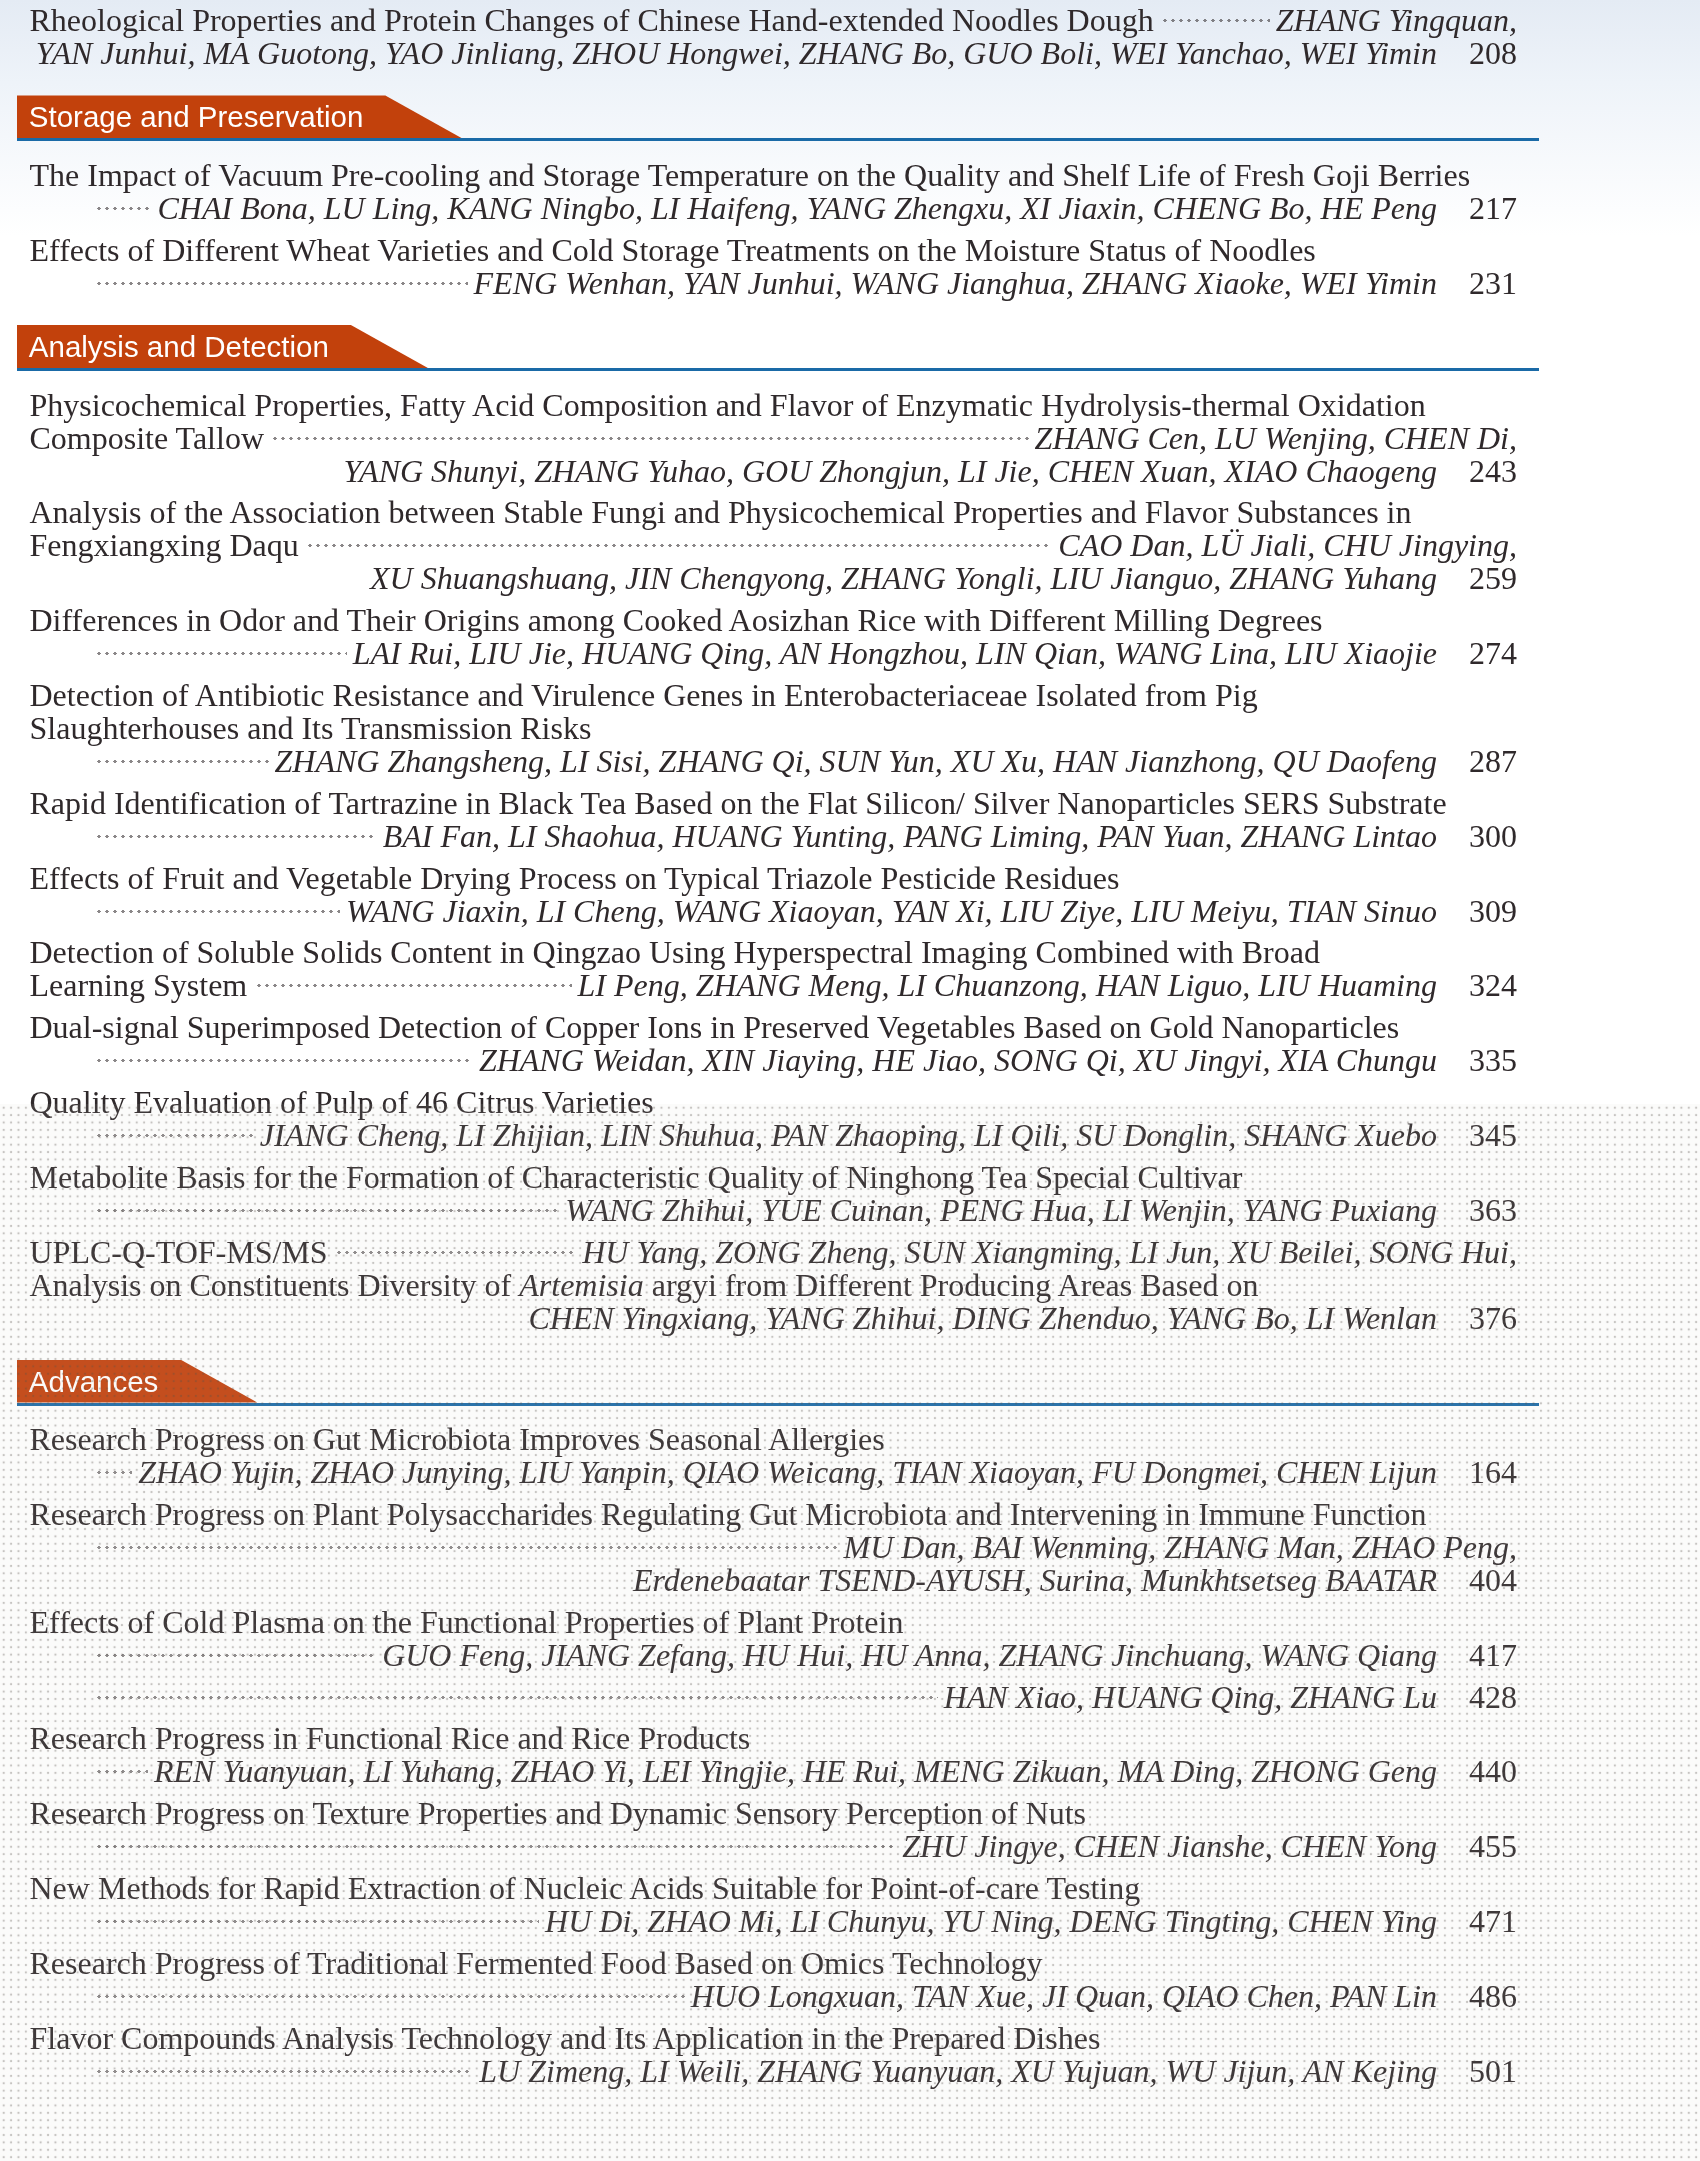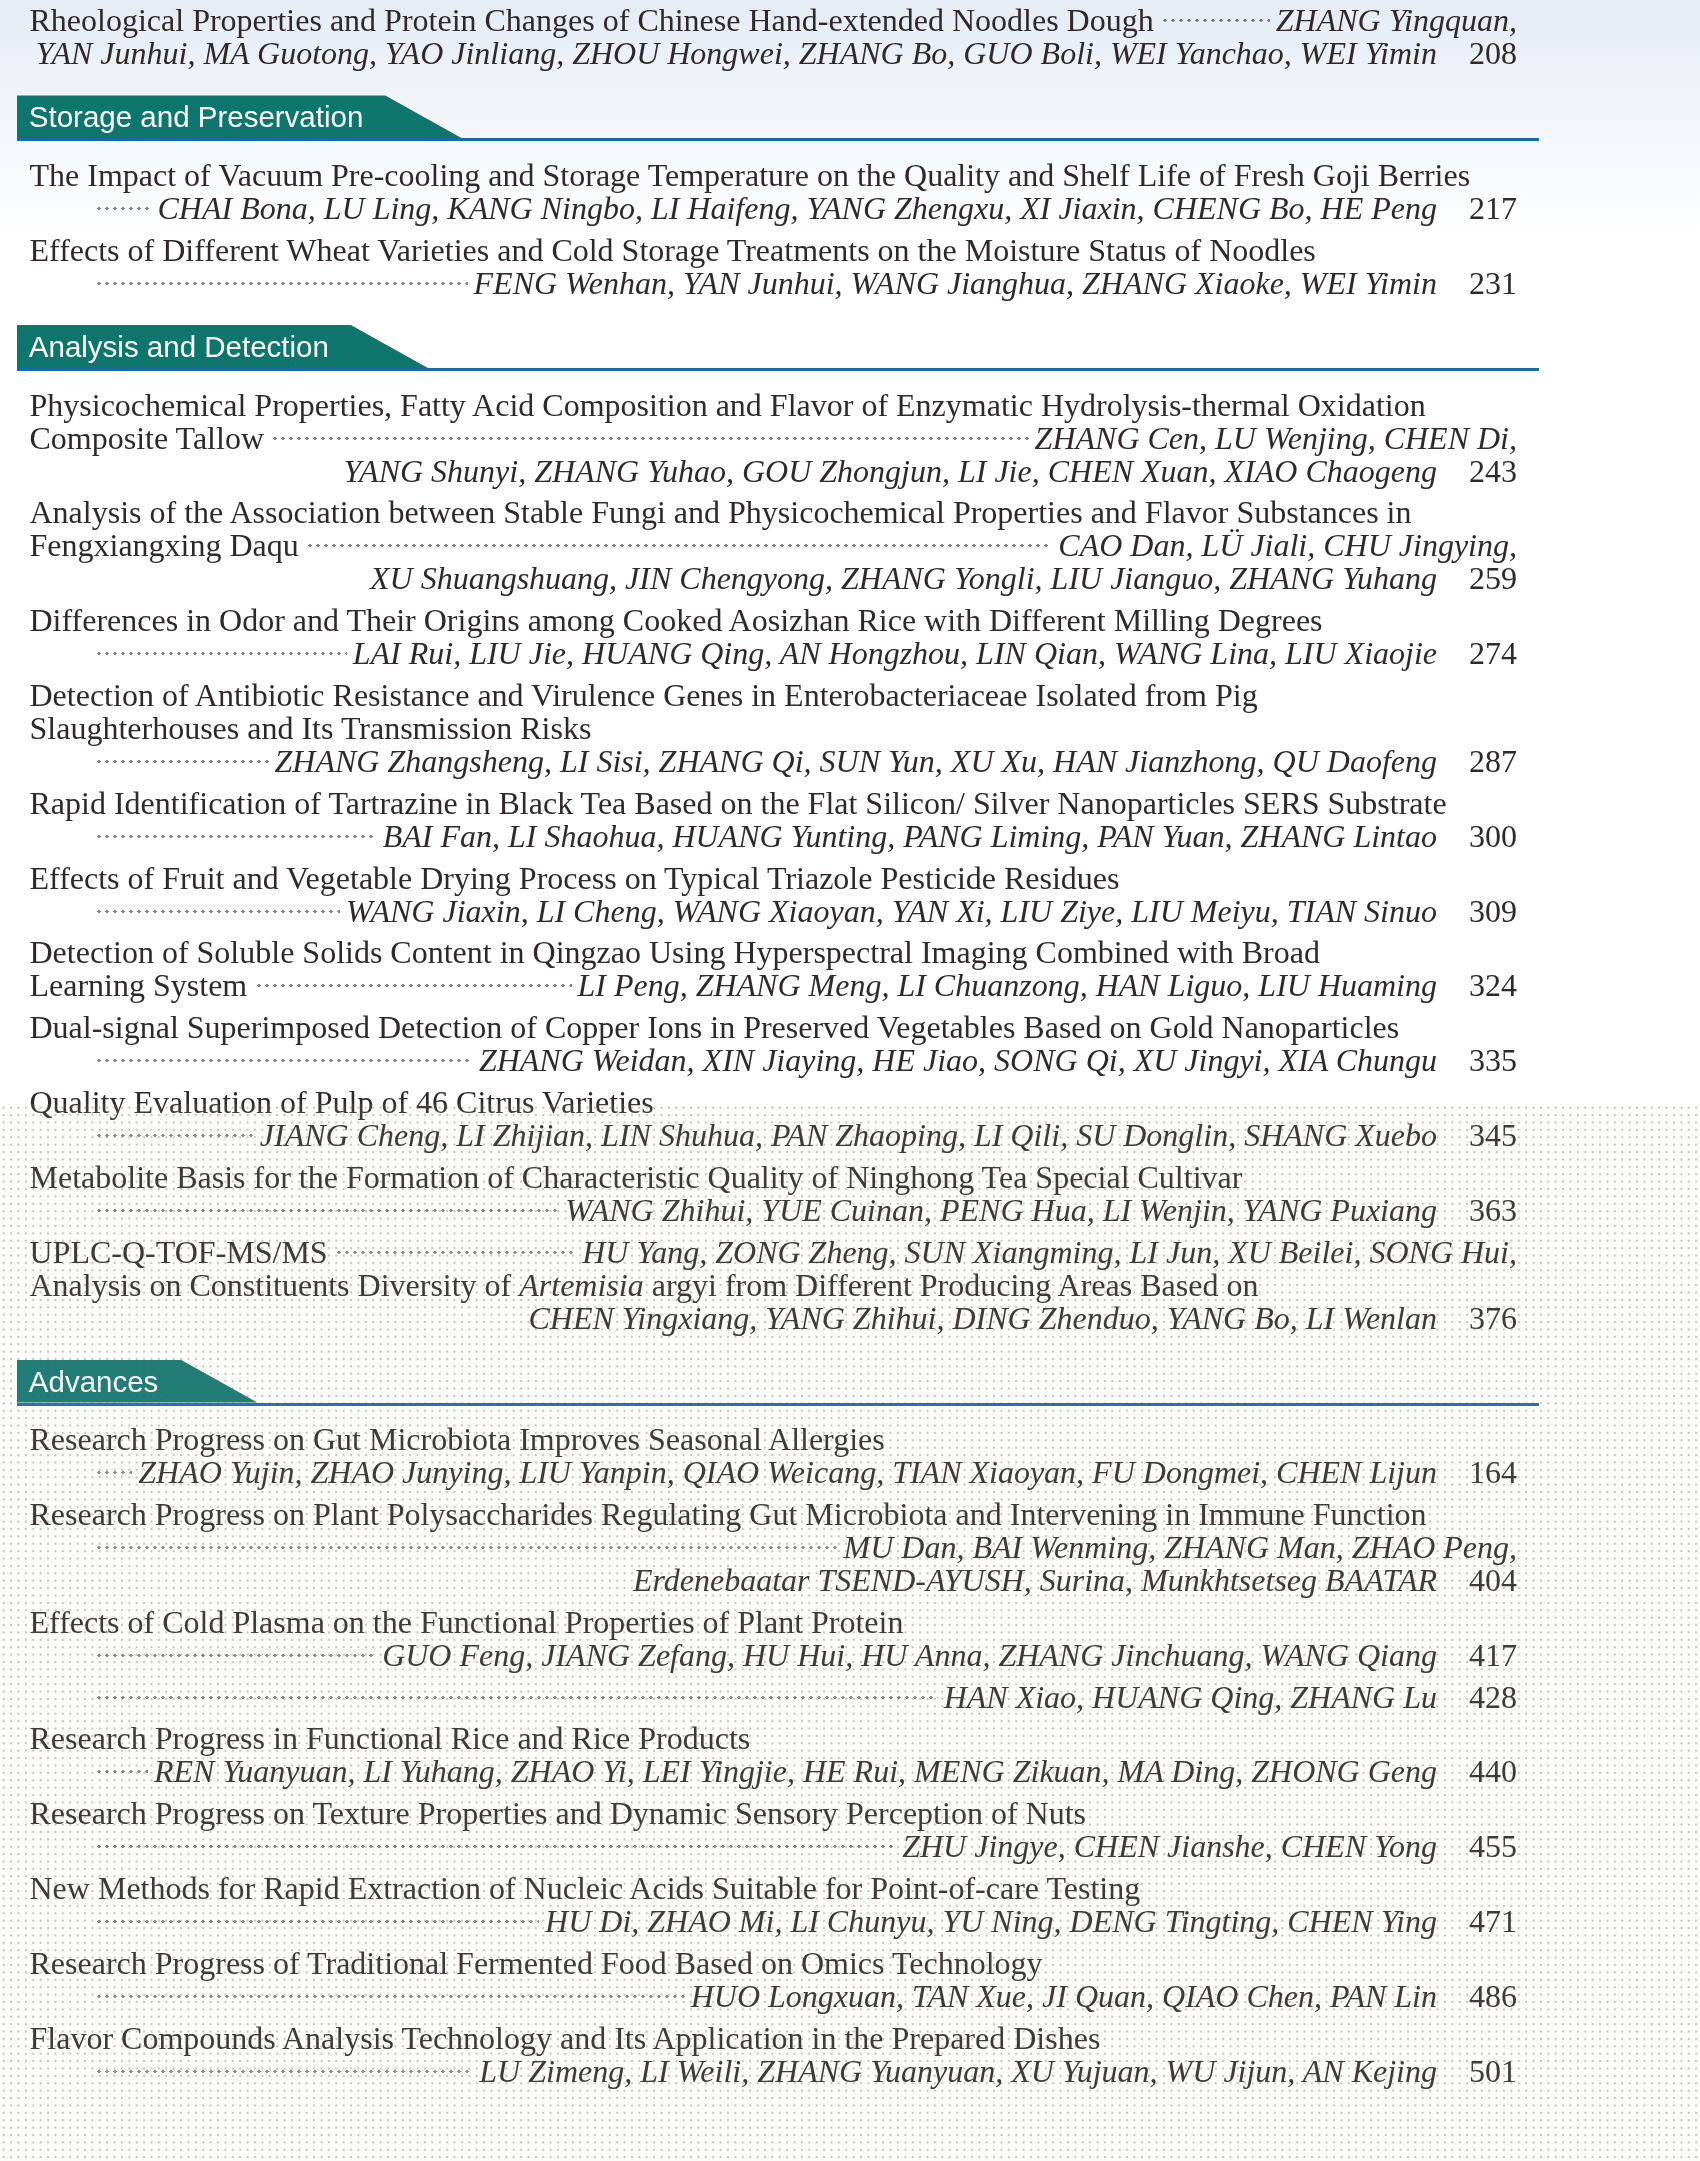--- a/index.html
+++ b/index.html
@@ -39,21 +39,21 @@
   }
   .pg{min-width:80px;text-align:right;font-style:normal;}
   .entry{margin-bottom:8.8px;}
   .section-head{
     margin:25px 0 17.7px 0;
     border-bottom:3.7px solid #1a6aa7;
   }
   .banner{
     display:inline-block;height:43px;line-height:43px;
     padding:0 99px 0 11.8px;
-    background:#0f766e;color:#ffffff;
+    background:#c2410c;color:#ffffff;
     font-family:"Liberation Sans",sans-serif;font-size:29.5px;
     clip-path:polygon(0 0,calc(100% - 77px) 0,100% 100%,0 100%);
     vertical-align:bottom;
   }
 </style>
 </head>
 <body>
 
 <div class="tint"></div>
 <div class="content" id="toc">

